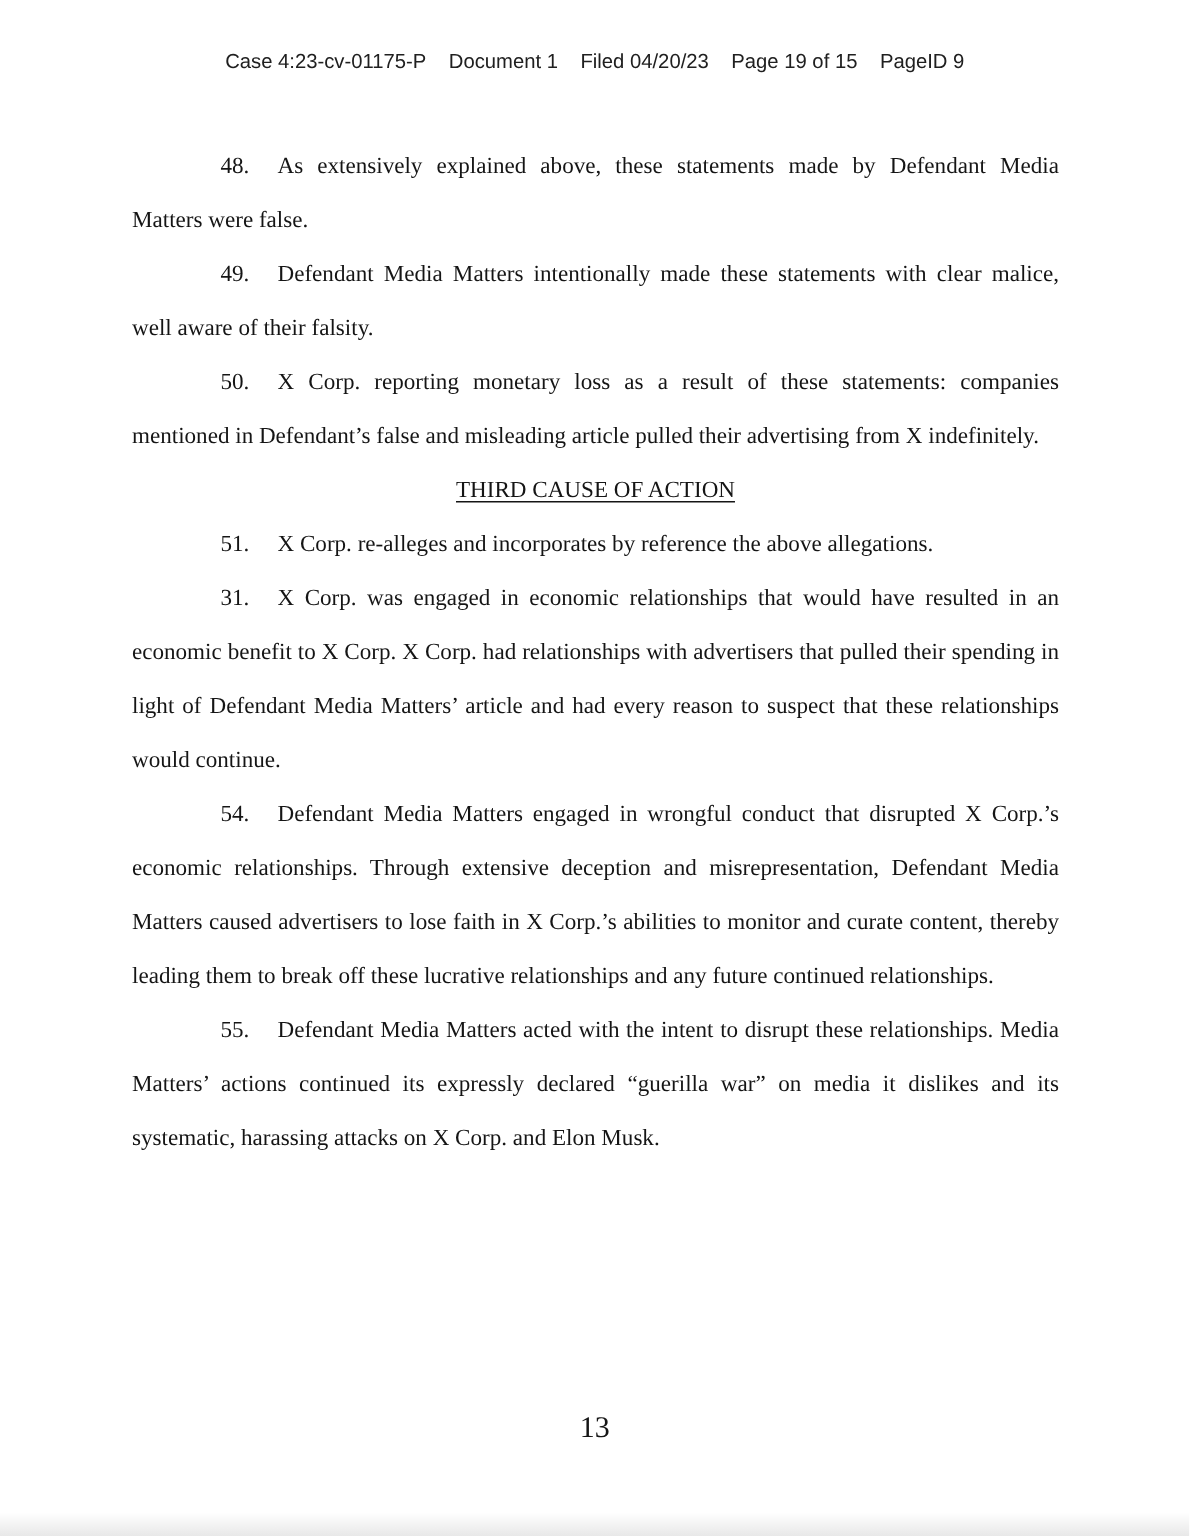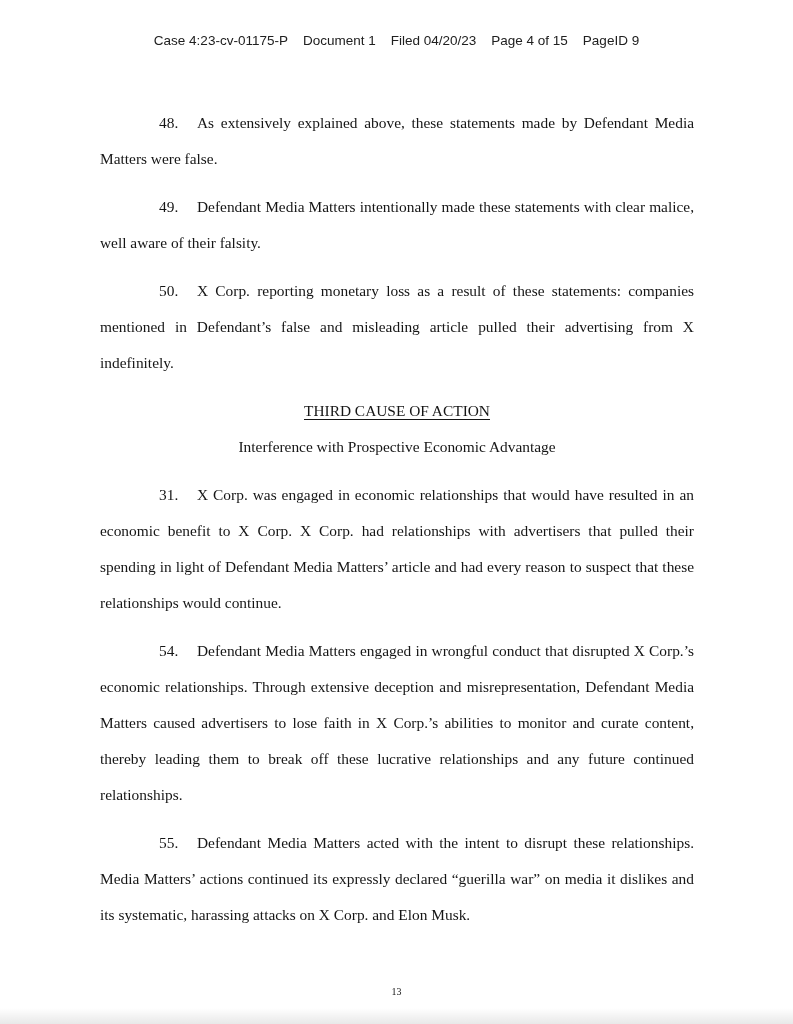--- a/index.html
+++ b/index.html
@@ -32,21 +32,21 @@
   .content {
     position: absolute;
     top: 93px;
     left: 88px;
     width: 618px;
     font-size: 15.4px;
     line-height: 36px;
     text-align: justify;
   }
   .para {
-    margin: 12px;
+    margin: 0;
     text-indent: 59px;
   }
   .pnum {
     display: inline-block;
     width: 38px;
     text-indent: 0;
   }
   .heading {
     margin: 0;
     text-align: center;
@@ -56,59 +56,58 @@
   .heading-underline {
     text-decoration: underline;
     text-underline-offset: 3px;
   }
   .page-number {
     position: absolute;
     top: 941px;
     left: 0;
     right: 0;
     text-align: center;
-    font-size: 10px;
+    font-size: 20px;
     color: #151515;
-    margin-top: 45px;
   }
   .bottom-shade {
     position: absolute;
     bottom: 0;
     left: 0;
     right: 0;
     height: 16px;
     background: linear-gradient(to bottom, rgba(0,0,0,0), rgba(0,0,0,0.09));
     pointer-events: none;
   }
 </style>
 </head>
 <body>
 
 <div class="page">
 
   <div class="case-header">
     <span>Case 4:23-cv-01175-P</span>
     <span>Document 1</span>
     <span>Filed 04/20/23</span>
-    <span>Page 4 of 15</span>
+    <span>Page 19 of 15</span>
     <span>PageID 9</span>
   </div>
 
   <div class="content">
 
     <p class="para"><span class="pnum">48.</span><span>As extensively explained above, these statements made by Defendant Media Matters were false.</span></p>
 
     <p class="para"><span class="pnum">49.</span><span>Defendant Media Matters intentionally made these statements with clear malice, well aware of their falsity.</span></p>
 
     <p class="para"><span class="pnum">50.</span><span>X Corp. reporting monetary loss as a result of these statements: companies mentioned in Defendant’s false and misleading article pulled their advertising from X indefinitely.</span></p>
 
     <p class="heading"><span class="heading-underline">THIRD CAUSE OF ACTION</span></p>
 
-    <p class="heading"><span>Interference with Prospective Economic Advantage</span></p>
 
+    <p class="para"><span class="pnum">51.</span><span>X Corp. re-alleges and incorporates by reference the above allegations.</span></p>
 
     <p class="para"><span class="pnum">31.</span><span>X Corp. was engaged in economic relationships that would have resulted in an economic benefit to X Corp. X Corp. had relationships with advertisers that pulled their spending in light of Defendant Media Matters’ article and had every reason to suspect that these relationships would continue.</span></p>
 
 
     <p class="para"><span class="pnum">54.</span><span>Defendant Media Matters engaged in wrongful conduct that disrupted X Corp.’s economic relationships. Through extensive deception and misrepresentation, Defendant Media Matters caused advertisers to lose faith in X Corp.’s abilities to monitor and curate content, thereby leading them to break off these lucrative relationships and any future continued relationships.</span></p>
 
     <p class="para"><span class="pnum">55.</span><span>Defendant Media Matters acted with the intent to disrupt these relationships. Media Matters’ actions continued its expressly declared “guerilla war” on media it dislikes and its systematic, harassing attacks on X Corp. and Elon Musk.</span></p>
 
   </div>
 

